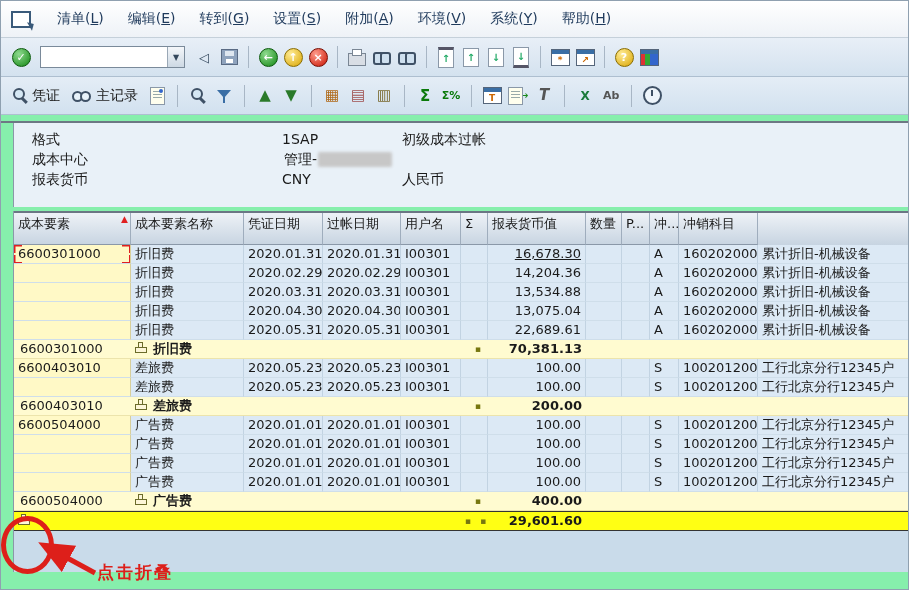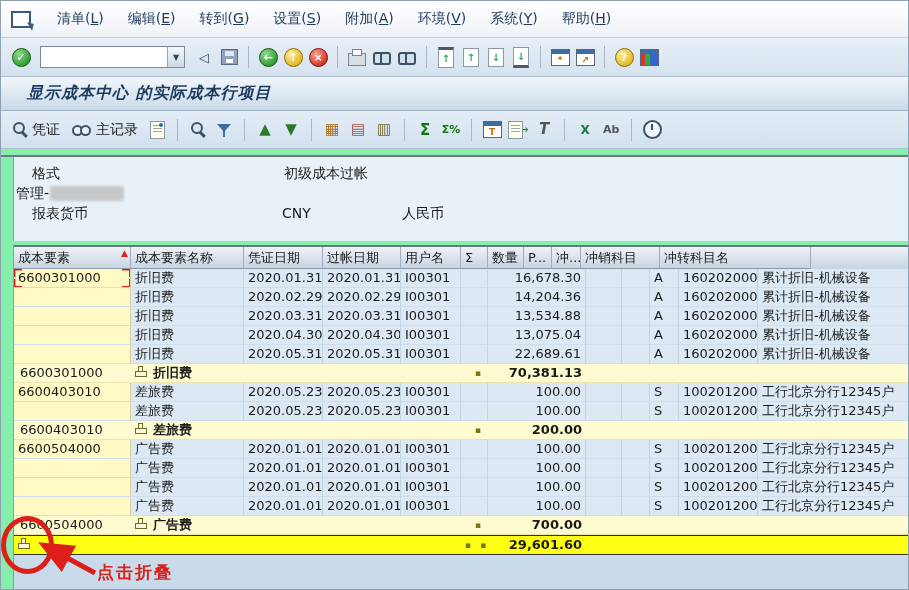--- a/index.html
+++ b/index.html
@@ -70,21 +70,21 @@
   .infopanel{height:84px;background:#e9f1f8;border-left:1px solid #8a98a8;margin-left:12px;padding-top:6px;box-sizing:border-box;}
   .inforow{display:flex;height:20px;line-height:20px;font-size:14px;}
   .ilabel{width:250px;padding-left:18px;}
   .ivalue{width:118px;}
   .idesc{padding-left:2px;display:flex;align-items:center;}
   .redacted{display:inline-block;width:74px;height:15px;background:#c7c7c7;border-radius:2px;filter:blur(1.5px);margin-left:1px;}
   .gap2{height:4px;}
 
   
   .tablewrap{margin-left:12px;border-left:1px solid #8a98a8;}
-  .thead{display:flex;height:24px;line-height:22px;background:linear-gradient(#eef2f7,#c7d4e1);border-top:2px solid #6b7684;box-sizing:border-box;}
+  .thead{display:flex;height:34px;line-height:22px;background:linear-gradient(#eef2f7,#c7d4e1);border-top:2px solid #6b7684;box-sizing:border-box;}
   .thead .tcell{border-right:1px solid #9fadbd;border-bottom:1px solid #8a98a8;font-size:13px;position:relative;}
   .tcell{box-sizing:border-box;padding:0 4px;overflow:hidden;white-space:nowrap;flex:none;}
   .trow{display:flex;height:19px;line-height:18px;font-size:13px;}
   .item .tcell{background:#dce9f5;border-right:1px solid #c2d3e2;border-bottom:1px solid #cfdeea;}
   .item .c0{background:#fff9c6;border-right-color:#d8cf9b;}
   .subtotal .tcell{background:#fffbd0;border-bottom:1px solid #ece4ac;}
   .subtotal .c0{padding-left:6px;}
   .subtotal .c1{font-weight:bold;}
   .grand{border-top:1px solid #333;border-bottom:1px solid #333;box-sizing:border-box;height:20px;}
   .grand .tcell{background:#ffff14;font-weight:bold;}
@@ -178,23 +178,20 @@
       </span>
     <span class="vsep"></span>
     <span class="tbi">
         <span class="circ c-yellow">?</span>
       </span>
     <span class="tbi">
         <span class="win screen-ic"></span>
       </span>
   </div>
 
-  <div class="titlebar">
-    <span class="titletext">显示成本中心 的实际成本行项目</span>
-  </div>
 
   <div class="appbar">
     <span class="appbtn">
         <span class="mag"></span>
         <span>凭证</span>
       </span>
     <span class="appbtn">
         <span class="glasses"></span>
         <span>主记录</span>
       </span>
@@ -255,23 +252,25 @@
         <span class="clock"></span>
       </span>
   </div>
 
   <div class="gap1"></div>
   <div class="rule"></div>
 
   <div class="infopanel">
     <div class="inforow">
       <span class="ilabel">格式</span>
+      <span class="ivalue">1SAP</span>
       <span class="idesc">初级成本过帐</span>
     </div>
     <div class="inforow">
+      <span class="ilabel">成本中心</span>
       <span class="idesc">
           <span>管理-</span>
           <span class="redacted"></span>
         </span>
     </div>
     <div class="inforow">
       <span class="ilabel">报表货币</span>
       <span class="ivalue">CNY</span>
       <span class="idesc">人民币</span>
     </div>
@@ -280,35 +279,35 @@
   <div class="gap2"></div>
 
   <div class="tablewrap">
     <div class="thead" id="thead">
         <div class="tcell" style="width: 117px;">成本要素<span class="sortmark">▲</span></div>
         <div class="tcell" style="width: 113px;">成本要素名称</div>
         <div class="tcell" style="width: 79px;">凭证日期</div>
         <div class="tcell" style="width: 78px;">过帐日期</div>
         <div class="tcell" style="width: 60px;">用户名</div>
         <div class="tcell" style="width: 27px;">Σ</div>
+        <div class="tcell" style="width: 98px;">报表货币值</div>
         <div class="tcell" style="width: 36px;">数量</div>
         <div class="tcell" style="width: 28px;">P...</div>
         <div class="tcell" style="width: 29px;">冲...</div>
         <div class="tcell" style="width: 79px;">冲销科目</div>
-        <div class="tcell" style="width: 151px;">冲转科目名</div>
       </div>
     <div id="tbody">
         <div class="trow item">
           <div class="tcell c0 cursor" style="width: 117px;">6600301000</div>
           <div class="tcell c1" style="width: 113px;">折旧费</div>
           <div class="tcell c2" style="width: 79px;">2020.01.31</div>
           <div class="tcell c3" style="width: 78px;">2020.01.31</div>
           <div class="tcell c4" style="width: 60px;">I00301</div>
           <div class="tcell c5 bullet" style="width: 27px;"></div>
-          <div class="tcell c6 val" style="width: 98px;">16,678.30</div>
+          <div class="tcell c6 val" style="width: 98px; text-decoration: underline;">16,678.30</div>
           <div class="tcell c7" style="width: 36px;"></div>
           <div class="tcell c8" style="width: 28px;"></div>
           <div class="tcell c9" style="width: 29px;">A</div>
           <div class="tcell c10" style="width: 79px;">1602020000</div>
           <div class="tcell c11" style="width: 151px;">累计折旧-机械设备</div>
         </div>
         <div class="trow item">
           <div class="tcell c0" style="width: 117px;"></div>
           <div class="tcell c1" style="width: 113px;">折旧费</div>
           <div class="tcell c2" style="width: 79px;">2020.02.29</div>
@@ -476,21 +475,21 @@
           <div class="tcell c10" style="width: 79px;">1002012002</div>
           <div class="tcell c11" style="width: 151px;">工行北京分行12345户</div>
         </div>
         <div class="trow subtotal">
           <div class="tcell c0" style="width: 117px;">6600504000</div>
           <div class="tcell c1" style="width: 113px;"><span class="collapse-ic"></span>广告费</div>
           <div class="tcell c2" style="width: 79px;"></div>
           <div class="tcell c3" style="width: 78px;"></div>
           <div class="tcell c4" style="width: 60px;"></div>
           <div class="tcell c5 bullet" style="width: 27px;">▪</div>
-          <div class="tcell c6 boldval" style="width: 98px;">700.00</div>
+          <div class="tcell c6 boldval" style="width: 98px;">400.00</div>
           <div class="tcell c7" style="width: 36px;"></div>
           <div class="tcell c8" style="width: 28px;"></div>
           <div class="tcell c9" style="width: 29px;"></div>
           <div class="tcell c10" style="width: 79px;"></div>
           <div class="tcell c11" style="width: 151px;"></div>
         </div>
         <div class="trow grand">
           <div class="tcell c0" style="width: 117px;"><span class="collapse-ic"></span></div>
           <div class="tcell c1" style="width: 113px;"></div>
           <div class="tcell c2" style="width: 79px;"></div>

